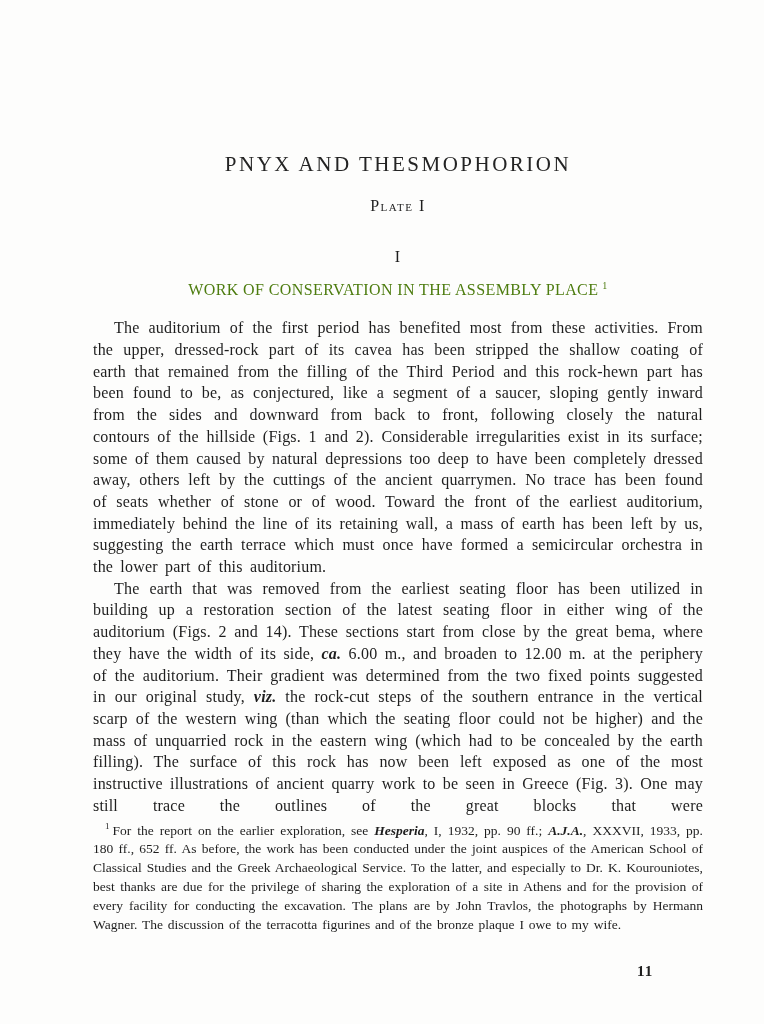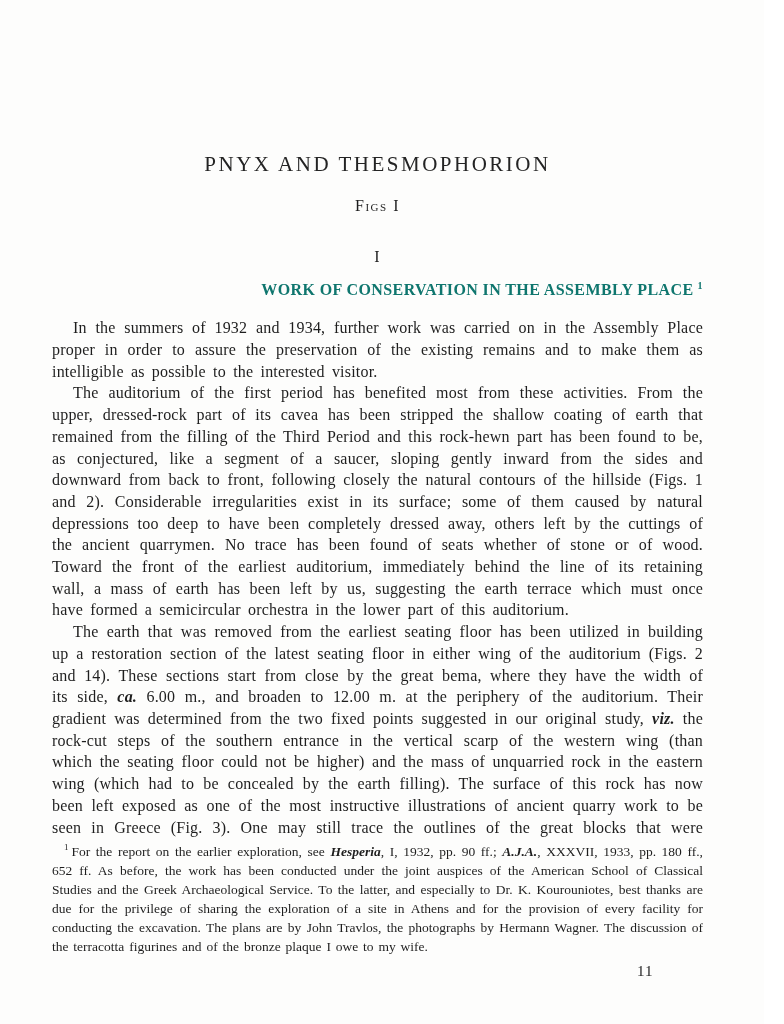--- a/index.html
+++ b/index.html
@@ -8,21 +8,21 @@
     background: #ffffff;
   }
   .page {
     position: relative;
     width: 764px;
     height: 1024px;
     box-sizing: border-box;
     background: #fdfdfc;
     color: #1e1e1e;
     font-family: "Liberation Serif", "DejaVu Serif", serif;
-    padding: 152px 61px 0 52px;
+    padding: 152px 61px 0 93px;
     overflow: hidden;
   }
   .doc-title {
     margin: 0;
     text-align: center;
     font-size: 21px;
     font-weight: normal;
     letter-spacing: 2.5px;
     color: #242424;
   }
@@ -34,25 +34,25 @@
     letter-spacing: 1.5px;
   }
   .section-number {
     margin-top: 33px;
     text-align: center;
     font-size: 16px;
     letter-spacing: 1px;
   }
   .section-heading {
     margin: 14px 0 0 0;
-    text-align: right;
+    text-align: center;
     font-size: 16px;
-    font-weight: bold;
+    font-weight: normal;
     letter-spacing: 0.4px;
-    color: #0f766e;
+    color: #4d7c0f;
   }
   .section-heading sup {
     font-size: 10px;
     vertical-align: super;
     margin-left: 4px;
   }
   .body-text {
     margin-top: 18px;
   }
   .body-text p {
@@ -82,39 +82,39 @@
     vertical-align: super;
     margin-right: 3px;
   }
   i { font-style: italic; font-weight: bold; }
   .page-number {
     position: absolute;
     left: 637px;
     top: 963px;
     font-size: 15px;
     letter-spacing: 1px;
+    font-weight: bold;
   }
 </style>
 </head>
 <body>
 
 <div class="page">
 
   <h1 class="doc-title">PNYX AND THESMOPHORION</h1>
 
-  <div class="plate-label">Figs I</div>
+  <div class="plate-label">Plate I</div>
 
   <div class="section-number">I</div>
 
   <h2 class="section-heading">
     <span>WORK OF CONSERVATION IN THE ASSEMBLY PLACE</span><sup>1</sup>
   </h2>
 
   <div class="body-text">
-    <p><span>In the summers of 1932 and 1934, further work was carried on in the Assembly Place proper in order to assure the preservation of the existing remains and to make them as intelligible as possible to the interested visitor.</span></p>
     <p><span>The auditorium of the first period has benefited most from these activities.  From the upper, dressed-rock part of its cavea has been stripped the shallow coating of earth that remained from the filling of the Third Period and this rock-hewn part has been found to be, as conjectured, like a segment of a saucer, sloping gently inward from the sides and downward from back to front, following closely the natural contours of the hillside (Figs. 1 and 2).  Considerable irregularities exist in its surface; some of them caused by natural depressions too deep to have been completely dressed away, others left by the cuttings of the ancient quarrymen.  No trace has been found of seats whether of stone or of wood.  Toward the front of the earliest auditorium, immediately behind the line of its retaining wall, a mass of earth has been left by us, suggesting the earth terrace which must once have formed a semicircular orchestra in the lower part of this auditorium.</span></p>
     <p class="continues"><span>The earth that was removed from the earliest seating floor has been utilized in building up a restoration section of the latest seating floor in either wing of the auditorium (Figs. 2 and 14).  These sections start from close by the great bema, where they have the width of its side, </span><i>ca.</i><span> 6.00 m., and broaden to 12.00 m. at the periphery of the auditorium.  Their gradient was determined from the two fixed points suggested in our original study, </span><i>viz.</i><span> the rock-cut steps of the southern entrance in the vertical scarp of the western wing (than which the seating floor could not be higher) and the mass of unquarried rock in the eastern wing (which had to be concealed by the earth filling).  The surface of this rock has now been left exposed as one of the most instructive illustrations of ancient quarry work to be seen in Greece (Fig. 3).  One may still trace the outlines of the great blocks that were</span></p>
   </div>
 
   <div class="footnote">
     <p><sup>1</sup><span><span>For the report on the earlier exploration, see </span><i>Hesperia</i><span>, I, 1932, pp. 90 ff.; </span><i>A.J.A.</i><span>, XXXVII, 1933, pp. 180 ff., 652 ff.  As before, the work has been conducted under the joint auspices of the American School of Classical Studies and the Greek Archaeological Service.  To the latter, and especially to Dr. K. Kourouniotes, best thanks are due for the privilege of sharing the exploration of a site in Athens and for the provision of every facility for conducting the excavation.  The plans are by John Travlos, the photographs by Hermann Wagner.  The discussion of the terracotta figurines and of the bronze plaque I owe to my wife.</span></span></p>
   </div>
 
   <div class="page-number">11</div>
 

